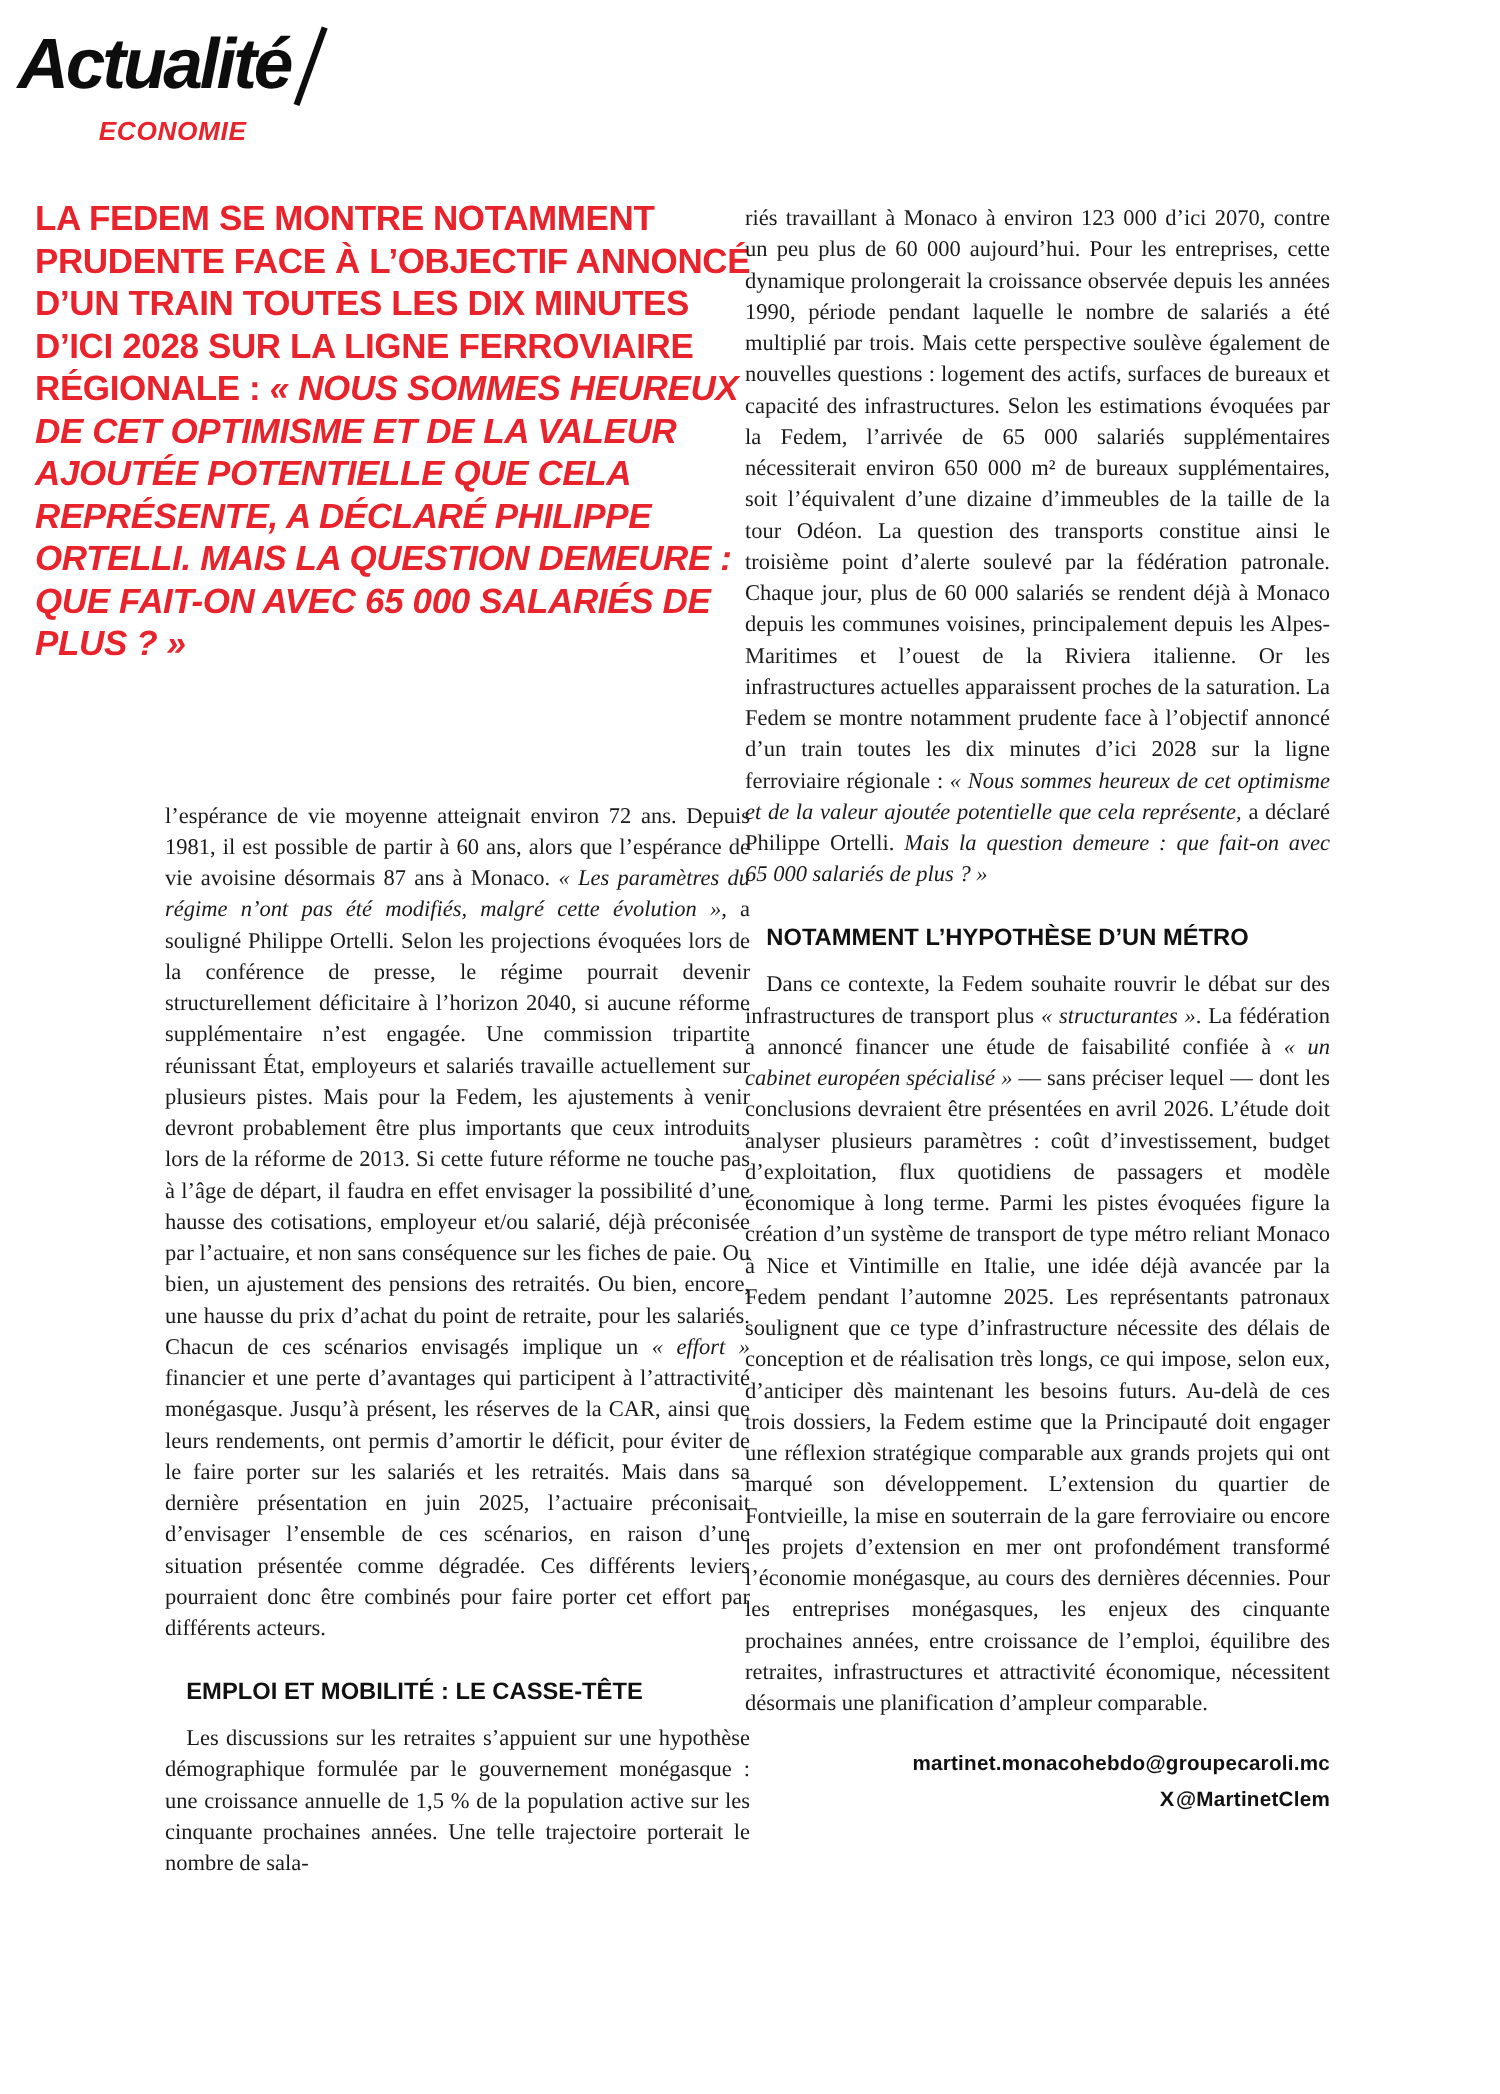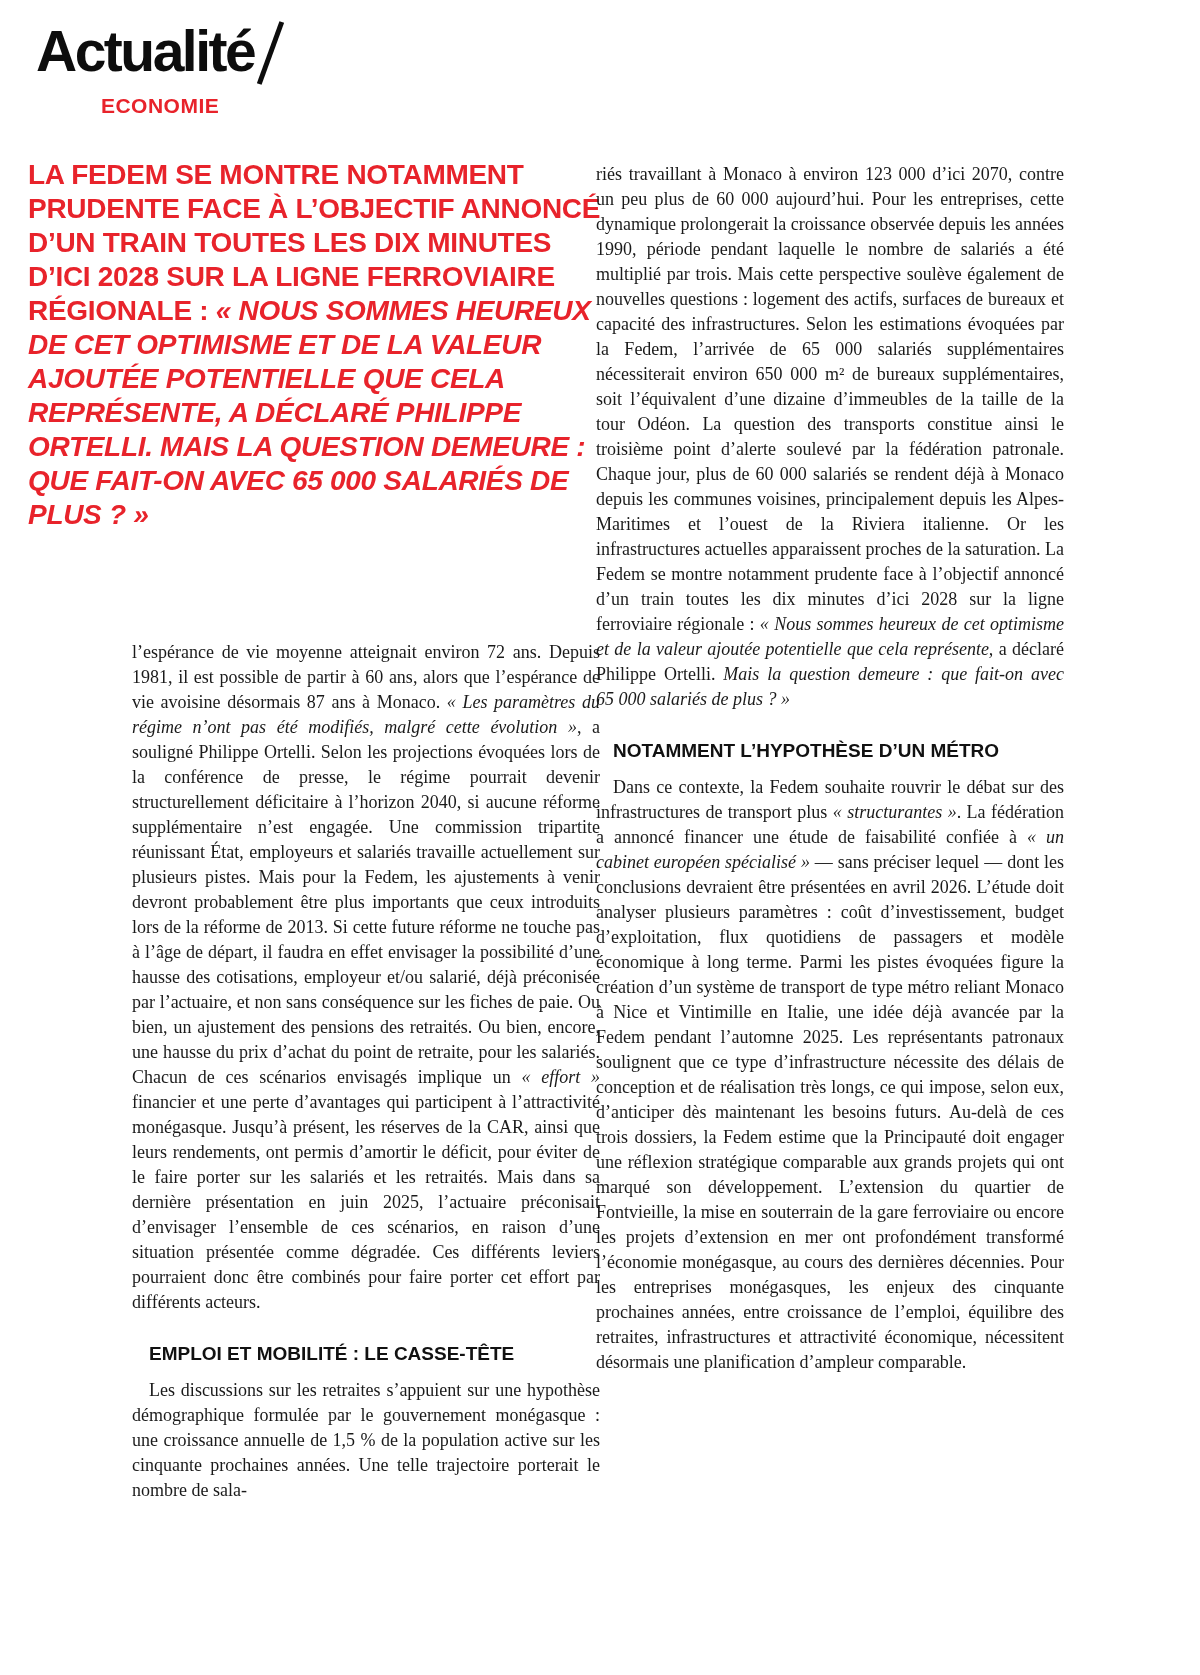--- a/index.html
+++ b/index.html
@@ -2,21 +2,21 @@
 <html lang="fr" style="--accent: #e8232b; --text: #1a1a1a;"><head>
 <meta charset="utf-8">
 <style>
   :root { --accent:#e8232b; --text:#1a1a1a; }
   * { margin:0; padding:0; box-sizing:border-box; }
   html,body { background:#ffffff; }
   body {
     width:1200px; height:1675px; position:relative; overflow:hidden;
     font-family:"Liberation Serif", serif; color:var(--text);
   }
-  .masthead { position:absolute; left:36px; top:20px; }
+  .masthead { position:absolute; left:14px; top:20px;font-style:italic; }
   .brand-row { display:flex; align-items:flex-start; height:66px; }
   .brand {
     font-family:"Liberation Sans", sans-serif; font-weight:bold;
     font-size:57px; line-height:62px; letter-spacing:-2.5px; color:#0d0d0d;
   }
   .brand-slash { position:relative; width:30px; height:66px; display:inline-block; }
   .brand-slash::after {
     content:""; position:absolute; left:14px; top:0;
     width:5px; height:66px; background:#0d0d0d; transform:rotate(20deg);
   }
@@ -67,13 +67,17 @@
 <section class="col col-left">
   <p class="body-text"><span>l’espérance de vie moyenne atteignait environ 72 ans. Depuis 1981, il est possible de partir à 60 ans, alors que l’espérance de vie avoisine désormais 87 ans à Monaco. </span><span class="it">«&nbsp;Les paramètres du régime n’ont pas été modifiés, malgré cette évolution&nbsp;»</span><span>, a souligné Philippe Ortelli. Selon les projections évoquées lors de la conférence de presse, le régime pourrait devenir structurellement déficitaire à l’horizon 2040, si aucune réforme supplémentaire n’est engagée. Une commission tripartite réunissant État, employeurs et salariés travaille actuellement sur plusieurs pistes. Mais pour la Fedem, les ajustements à venir devront probablement être plus importants que ceux introduits lors de la réforme de 2013. Si cette future réforme ne touche pas à l’âge de départ, il faudra en effet envisager la possibilité d’une hausse des cotisations, employeur et/ou salarié, déjà préconisée par l’actuaire, et non sans conséquence sur les fiches de paie. Ou bien, un ajustement des pensions des retraités. Ou bien, encore, une hausse du prix d’achat du point de retraite, pour les salariés. Chacun de ces scénarios envisagés implique un </span><span class="it">«&nbsp;effort&nbsp;»</span><span> financier et une perte d’avantages qui participent à l’attractivité monégasque. Jusqu’à présent, les réserves de la CAR, ainsi que leurs rendements, ont permis d’amortir le déficit, pour éviter de le faire porter sur les salariés et les retraités. Mais dans sa dernière présentation en juin 2025, l’actuaire préconisait d’envisager l’ensemble de ces scénarios, en raison d’une situation présentée comme dégradée. Ces différents leviers pourraient donc être combinés pour faire porter cet effort par différents acteurs.</span></p>
   <h2 class="subhead">EMPLOI ET MOBILITÉ&nbsp;: LE CASSE-TÊTE</h2>
   <p class="body-text p-indent"><span>Les discussions sur les retraites s’appuient sur une hypothèse démographique formulée par le gouvernement monégasque&nbsp;: une croissance annuelle de 1,5&nbsp;% de la population active sur les cinquante prochaines années. Une telle trajectoire porterait le nombre de sala-</span></p>
 </section>
 
 <section class="col col-right">
   <p class="body-text"><span>riés travaillant à Monaco à environ 123&nbsp;000 d’ici 2070, contre un peu plus de 60&nbsp;000 aujourd’hui. Pour les entreprises, cette dynamique prolongerait la croissance observée depuis les années 1990, période pendant laquelle le nombre de salariés a été multiplié par trois. Mais cette perspective soulève également de nouvelles questions&nbsp;: logement des actifs, surfaces de bureaux et capacité des infrastructures. Selon les estimations évoquées par la Fedem, l’arrivée de 65&nbsp;000 salariés supplémentaires nécessiterait environ 650&nbsp;000 m² de bureaux supplémentaires, soit l’équivalent d’une dizaine d’immeubles de la taille de la tour Odéon. La question des transports constitue ainsi le troisième point d’alerte soulevé par la fédération patronale. Chaque jour, plus de 60&nbsp;000 salariés se rendent déjà à Monaco depuis les communes voisines, principalement depuis les Alpes-Maritimes et l’ouest de la Riviera italienne. Or les infrastructures actuelles apparaissent proches de la saturation. La Fedem se montre notamment prudente face à l’objectif annoncé d’un train toutes les dix minutes d’ici 2028 sur la ligne ferroviaire régionale&nbsp;: </span><span class="it">«&nbsp;Nous sommes heureux de cet optimisme et de la valeur ajoutée potentielle que cela représente,</span><span> a déclaré Philippe Ortelli. </span><span class="it">Mais la question demeure&nbsp;: que fait-on avec 65&nbsp;000 salariés de plus&nbsp;?&nbsp;»</span></p>
   <h2 class="subhead">NOTAMMENT L’HYPOTHÈSE D’UN MÉTRO</h2>
   <p class="body-text p-indent"><span>Dans ce contexte, la Fedem souhaite rouvrir le débat sur des infrastructures de transport plus </span><span class="it">«&nbsp;structurantes&nbsp;»</span><span>. La fédération a annoncé financer une étude de faisabilité confiée à </span><span class="it">«&nbsp;un cabinet européen spécialisé&nbsp;»</span><span> — sans préciser lequel — dont les conclusions devraient être présentées en avril 2026. L’étude doit analyser plusieurs paramètres&nbsp;: coût d’investissement, budget d’exploitation, flux quotidiens de passagers et modèle économique à long terme. Parmi les pistes évoquées figure la création d’un système de transport de type métro reliant Monaco à Nice et Vintimille en Italie, une idée déjà avancée par la Fedem pendant l’automne 2025. Les représentants patronaux soulignent que ce type d’infrastructure nécessite des délais de conception et de réalisation très longs, ce qui impose, selon eux, d’anticiper dès maintenant les besoins futurs. Au-delà de ces trois dossiers, la Fedem estime que la Principauté doit engager une réflexion stratégique comparable aux grands projets qui ont marqué son développement. L’extension du quartier de Fontvieille, la mise en souterrain de la gare ferroviaire ou encore les projets d’extension en mer ont profondément transformé l’économie monégasque, au cours des dernières décennies. Pour les entreprises monégasques, les enjeux des cinquante prochaines années, entre croissance de l’emploi, équilibre des retraites, infrastructures et attractivité économique, nécessitent désormais une planification d’ampleur comparable.</span></p>
+  <footer class="signature">
+    <div>martinet.monacohebdo@groupecaroli.mc</div>
+    <div><span class="x-glyph">X</span><span>@MartinetClem</span></div>
+  </footer>
 </section>
 
 </body></html>

